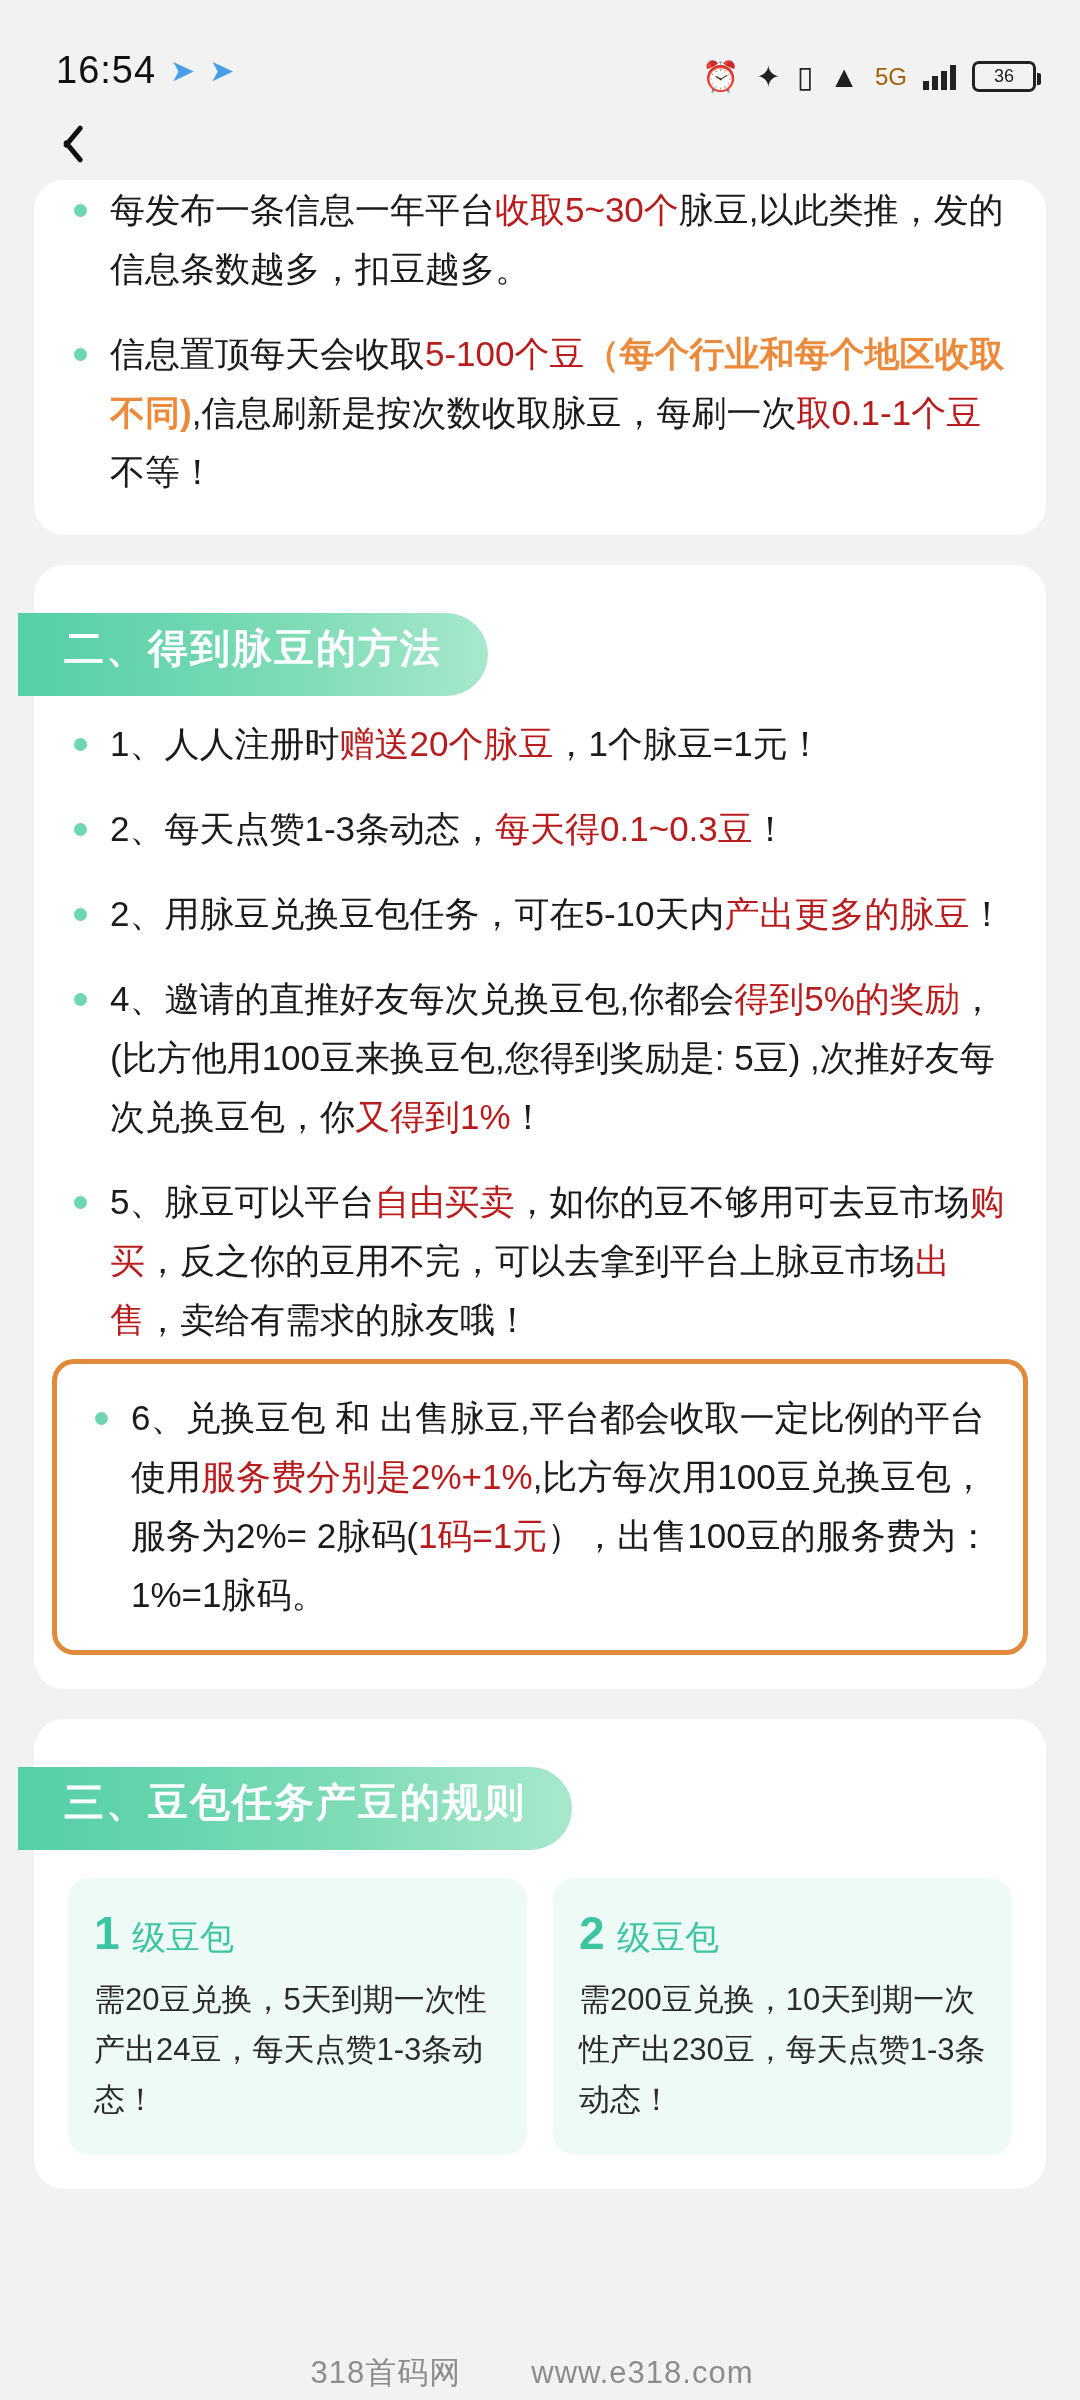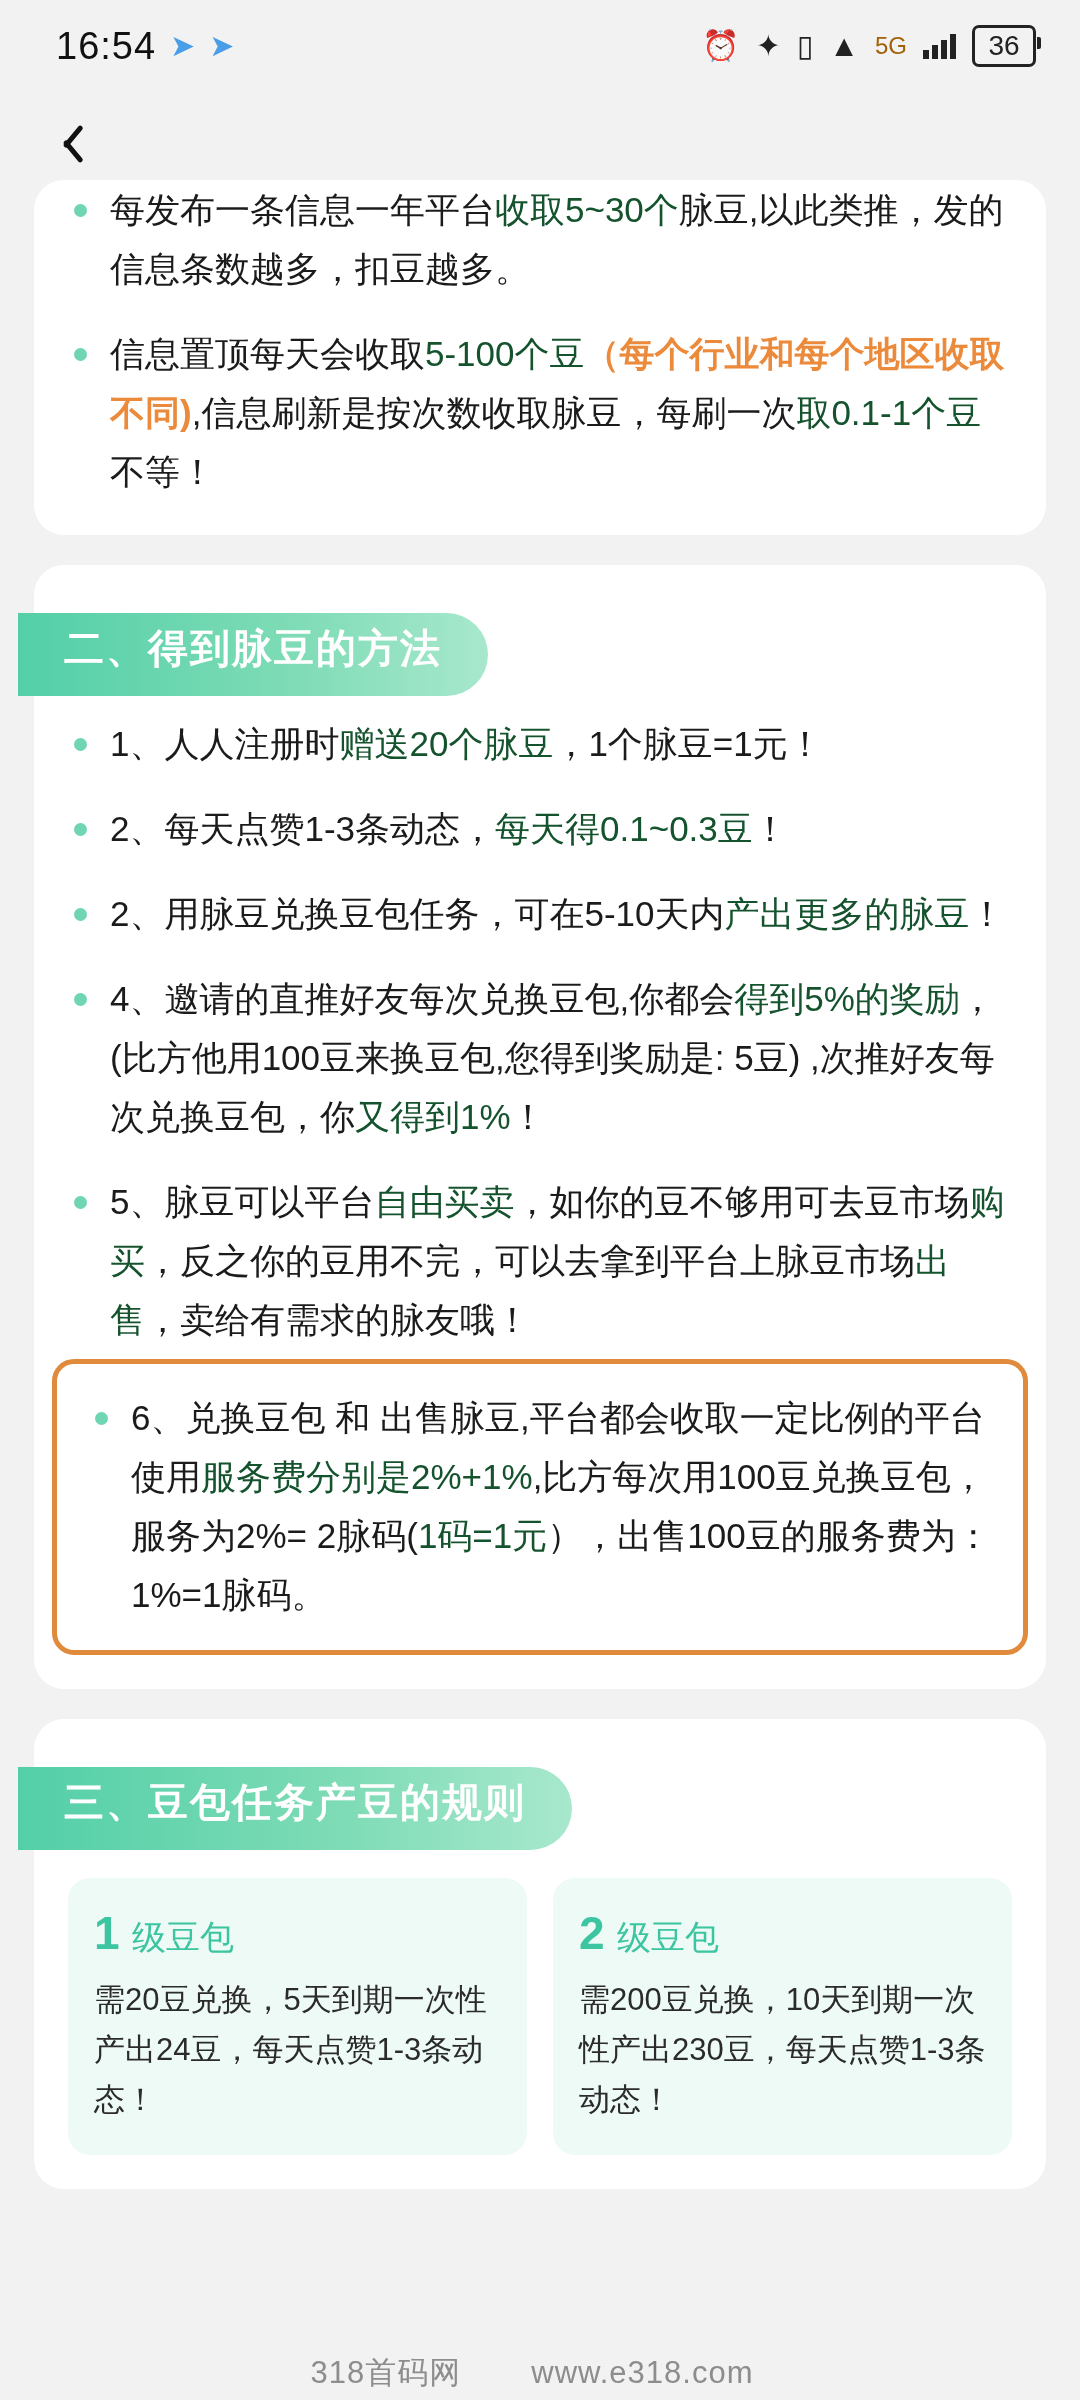--- a/index.html
+++ b/index.html
@@ -8,40 +8,40 @@
     font-family:"Liberation Sans","DejaVu Sans",sans-serif;
     background:#f2f2f2;
     position:relative;
     overflow:hidden;
   }
 
   
   .statusbar {
     height:92px;
     display:flex;
-    align-items:center;
+    align-items:flex-end;
     justify-content:space-between;
     padding:0 44px 0 56px;
     background:#f2f2f2;
   }
   .status-time { font-size:38px; color:#111; letter-spacing:1px; }
   .status-left { display:flex; align-items:center; gap:14px; }
   .status-right { display:flex; align-items:center; gap:16px; }
   .plane { font-size:30px; color:#4a9ee8; line-height:1; }
   .ic { font-size:30px; color:#222; line-height:1; }
   .ic-small { font-size:24px; color:#a16207; }
   .sig { display:flex; align-items:flex-end; gap:3px; height:26px; }
   .sig i { width:6px; background:#222; display:block; }
   .sig i:nth-child(1){height:9px}
   .sig i:nth-child(2){height:14px}
   .sig i:nth-child(3){height:19px}
   .sig i:nth-child(4){height:25px}
   .batt {
     border:3px solid #222; border-radius:7px;
-    padding:2px 8px; font-size:28px; color:#222;
+    padding:2px 8px; font-size:18px; color:#222;
     position:relative; min-width:64px; text-align:center;
   }
   .batt:after {
     content:""; position:absolute; right:-8px; top:9px;
     width:4px; height:12px; background:#222; border-radius:0 2px 2px 0;
   }
 
   
   .navbar { height:96px; display:flex; align-items:center; padding-left:46px; }
   .back-arrow {
@@ -89,21 +89,21 @@
   ul.bullets > li:before {
     content:"";
     position:absolute;
     left:6px; top:24px;
     width:13px; height:13px;
     border-radius:50%;
     background:#6fd5b2;
   }
   ul.bullets > li:last-child { margin-bottom:0; }
 
-  .g { color:#14532d; }      
+  .g { color:#b91c1c; }      
   .ob { color:#ec8a3b; font-weight:bold; }
 
   
   .highlight-box {
     border:5px solid #e08b3c;
     border-radius:22px;
     margin:10px 18px 0 18px;
     padding:24px 16px 26px 16px;
   }
   .highlight-box ul.bullets { padding:0 10px 0 16px; }

